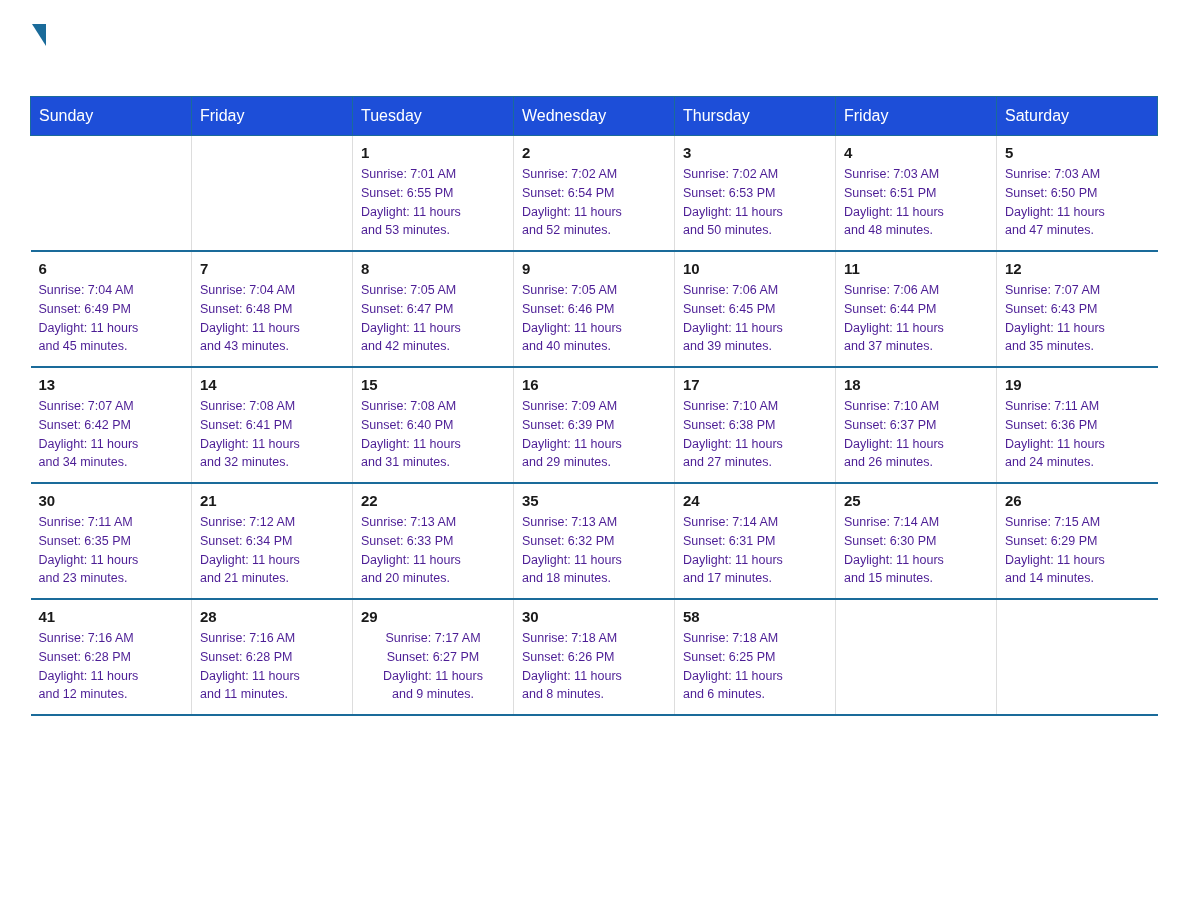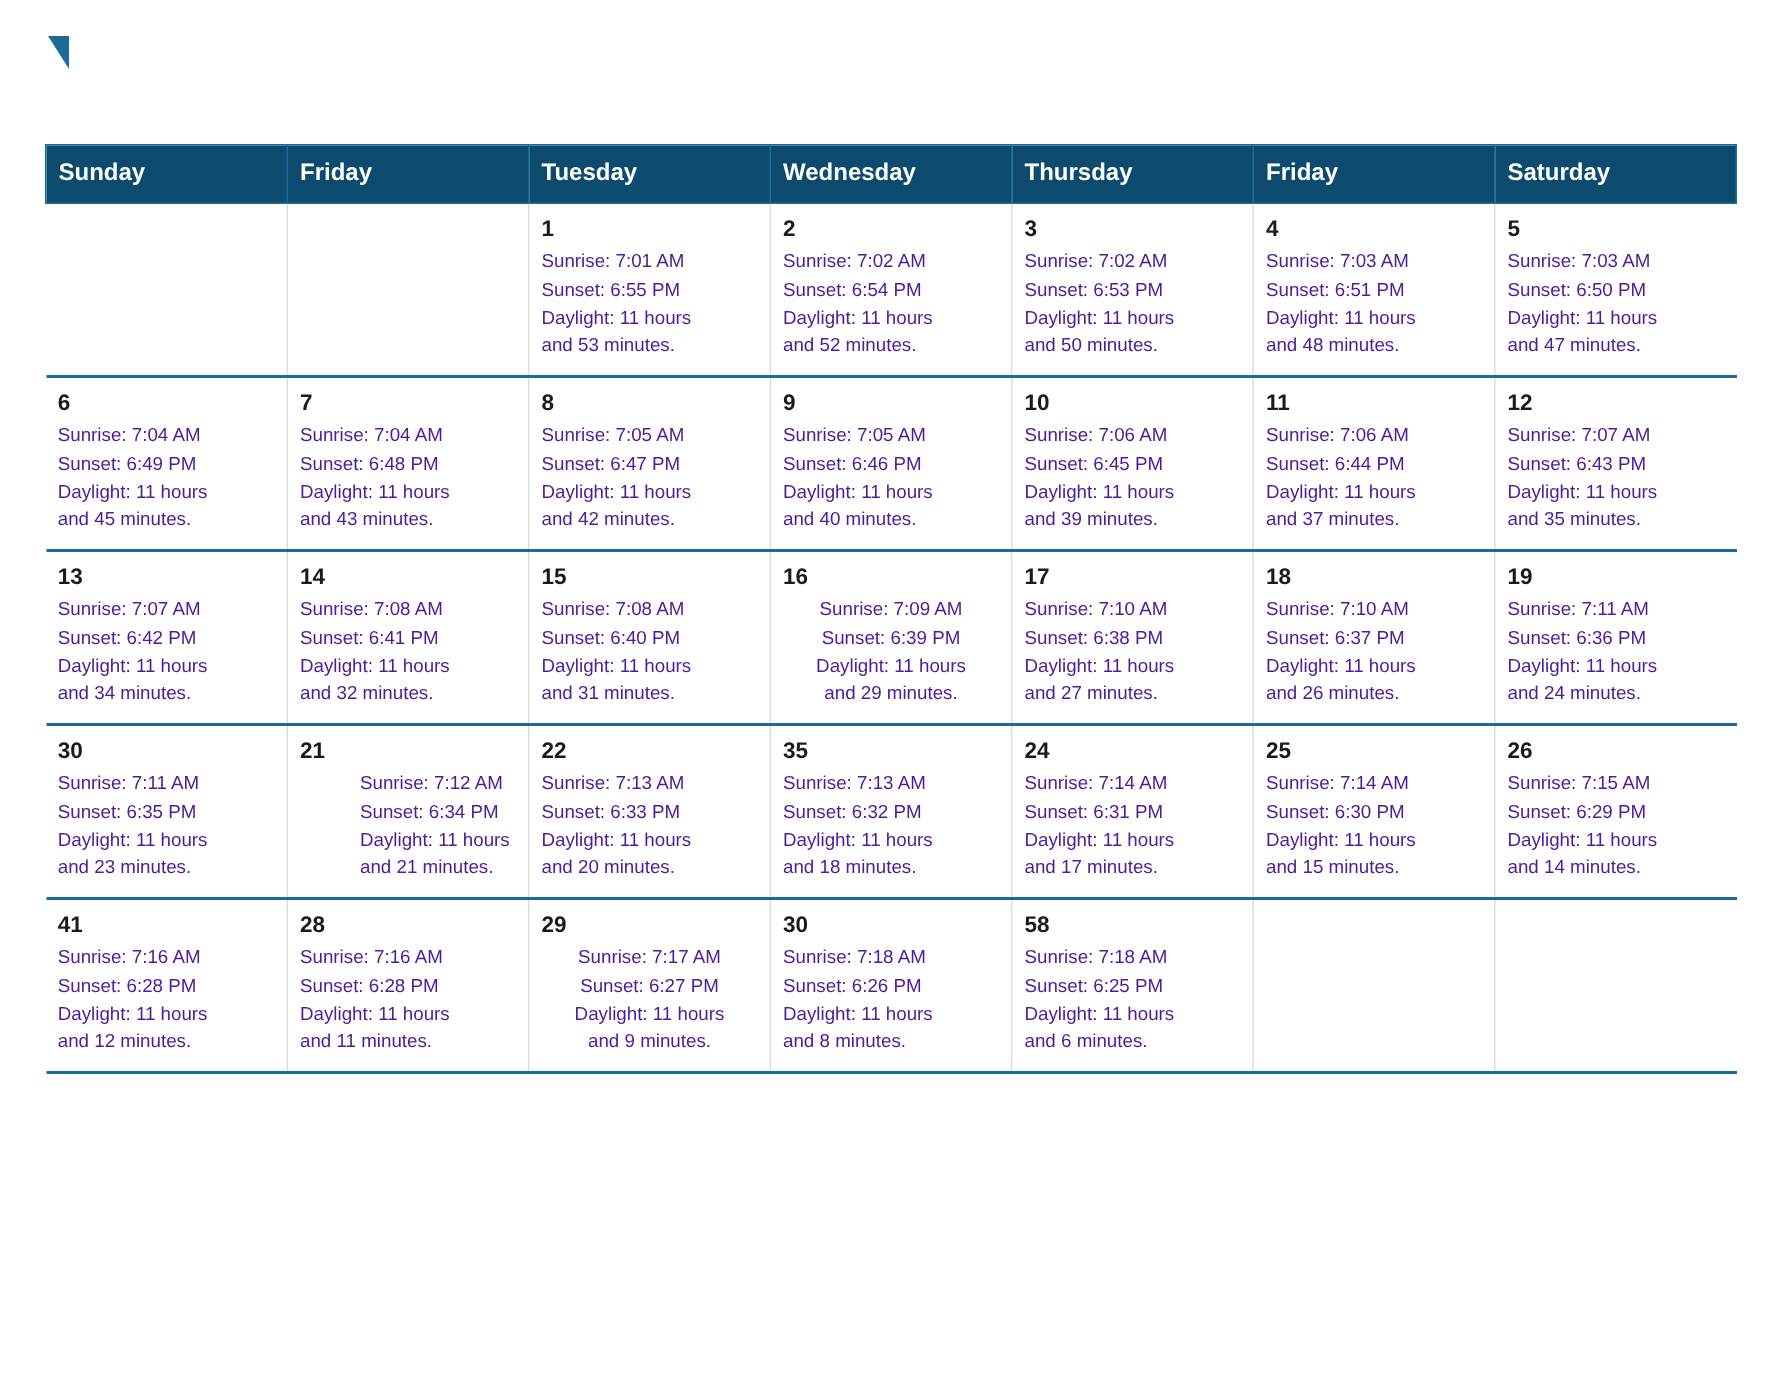--- a/index.html
+++ b/index.html
@@ -58,24 +58,24 @@
       font-size: 22px;
       color: #444;
       margin-top: 4px;
     }
     table {
       width: 100%;
       border-collapse: collapse;
       table-layout: fixed;
     }
     thead tr th {
-      background-color: #0c4a6e;
+      background-color: #1d4ed8;
       color: #fff;
       font-size: 16px;
-      font-weight: bold;
+      font-weight: normal;
       padding: 10px 8px;
       text-align: left;
       border: 1px solid #1a6b9a;
     }
     tbody tr {
       border-bottom: 2px solid #1a6b9a;
     }
     tbody tr td {
       vertical-align: top;
       padding: 8px 8px 10px 8px;
@@ -243,21 +243,21 @@
         </td>
         <td>
           <span class="day-number">15</span>
           <div class="day-info" style="white-space: pre-line;">Sunrise: 7:08 AM
 Sunset: 6:40 PM
 Daylight: 11 hours
 and 31 minutes.</div>
         </td>
         <td>
           <span class="day-number">16</span>
-          <div class="day-info" style="white-space: pre-line; text-align: center;">Sunrise: 7:09 AM
+          <div class="day-info" style="white-space: pre-line;">Sunrise: 7:09 AM
 Sunset: 6:39 PM
 Daylight: 11 hours
 and 29 minutes.</div>
         </td>
         <td>
           <span class="day-number">17</span>
           <div class="day-info" style="white-space: pre-line;">Sunrise: 7:10 AM
 Sunset: 6:38 PM
 Daylight: 11 hours
 and 27 minutes.</div>
@@ -280,21 +280,21 @@
       <tr>
         <td>
           <span class="day-number">30</span>
           <div class="day-info" style="white-space: pre-line;">Sunrise: 7:11 AM
 Sunset: 6:35 PM
 Daylight: 11 hours
 and 23 minutes.</div>
         </td>
         <td>
           <span class="day-number">21</span>
-          <div class="day-info" style="white-space: pre-line; margin-left: 40px;">Sunrise: 7:12 AM
+          <div class="day-info" style="white-space: pre-line;">Sunrise: 7:12 AM
 Sunset: 6:34 PM
 Daylight: 11 hours
 and 21 minutes.</div>
         </td>
         <td>
           <span class="day-number">22</span>
           <div class="day-info" style="white-space: pre-line;">Sunrise: 7:13 AM
 Sunset: 6:33 PM
 Daylight: 11 hours
 and 20 minutes.</div>

